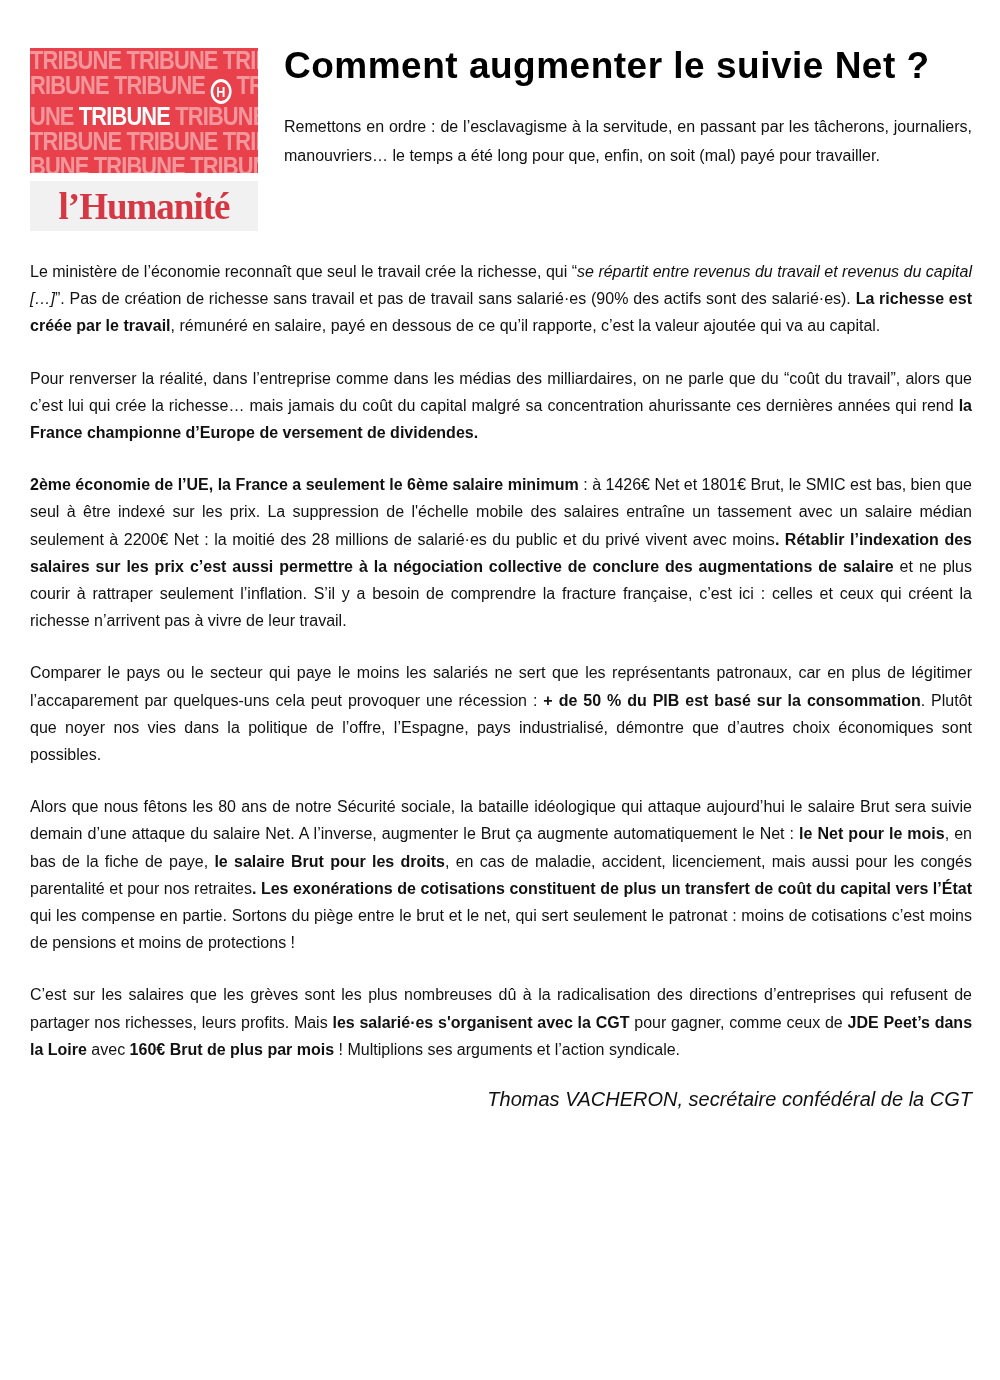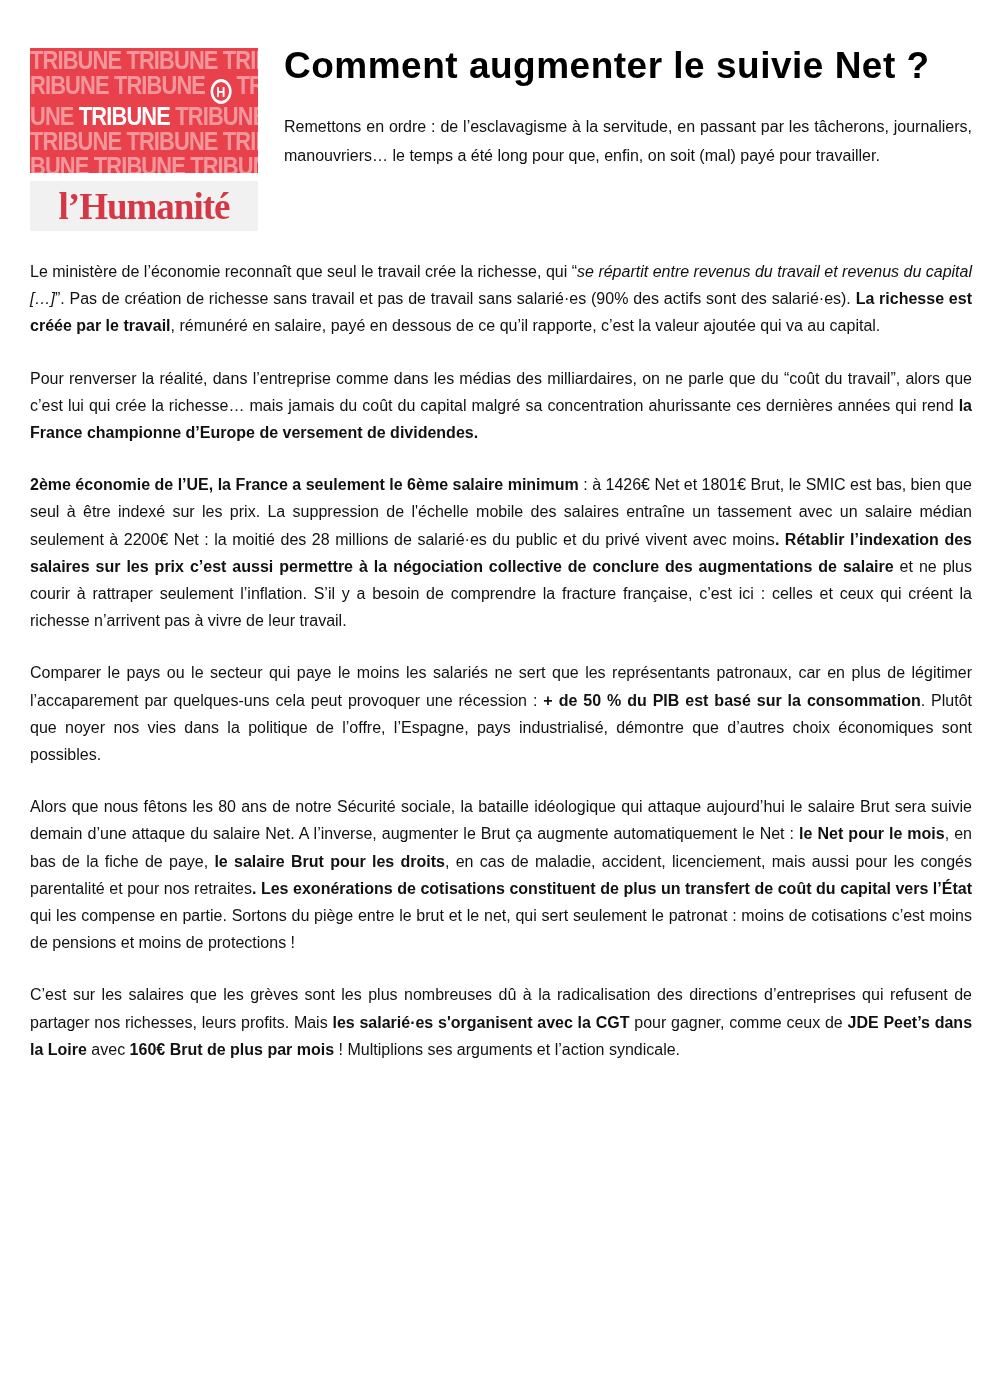--- a/index.html
+++ b/index.html
@@ -161,15 +161,16 @@
 
   </div>
 
   <div class="article">
     <p><span>Le ministère de l’économie reconnaît que seul le travail crée la richesse, qui “</span><span class="i">se répartit entre revenus du travail et revenus du capital […]</span><span>”. Pas de création de richesse sans travail et pas de travail sans salarié·es (90% des actifs sont des salarié·es). </span><span class="b">La richesse est créée par le travail</span><span>, rémunéré en salaire, payé en dessous de ce qu’il rapporte, c’est la valeur ajoutée qui va au capital.</span></p>
     <p><span>Pour renverser la réalité, dans l’entreprise comme dans les médias des milliardaires, on ne parle que du “coût du travail”, alors que c’est lui qui crée la richesse… mais jamais du coût du capital malgré sa concentration ahurissante ces dernières années qui rend </span><span class="b">la France championne d’Europe de versement de dividendes.</span></p>
     <p><span class="b">2ème économie de l’UE, la France a seulement le 6ème salaire minimum</span><span> : à 1426€ Net et 1801€ Brut, le SMIC est bas, bien que seul à être indexé sur les prix. La suppression de l'échelle mobile des salaires entraîne un tassement avec un salaire médian seulement à 2200€ Net : la moitié des 28 millions de salarié·es du public et du privé vivent avec moins</span><span class="b">. Rétablir l’indexation des salaires sur les prix c’est aussi permettre à la négociation collective de conclure des augmentations de salaire</span><span> et ne plus courir à rattraper seulement l’inflation. S’il y a besoin de comprendre la fracture française, c’est ici : celles et ceux qui créent la richesse n’arrivent pas à vivre de leur travail.</span></p>
     <p><span>Comparer le pays ou le secteur qui paye le moins les salariés ne sert que les représentants patronaux, car en plus de légitimer l’accaparement par quelques-uns cela peut provoquer une récession : </span><span class="b">+ de 50 % du PIB est basé sur la consommation</span><span>. Plutôt que noyer nos vies dans la politique de l’offre, l’Espagne, pays industrialisé, démontre que d’autres choix économiques sont possibles.</span></p>
     <p><span>Alors que nous fêtons les 80 ans de notre Sécurité sociale, la bataille idéologique qui attaque aujourd’hui le salaire Brut sera suivie demain d’une attaque du salaire Net. A l’inverse, augmenter le Brut ça augmente automatiquement le Net : </span><span class="b">le Net pour le mois</span><span>, en bas de la fiche de paye, </span><span class="b">le salaire Brut pour les droits</span><span>, en cas de maladie, accident, licenciement, mais aussi pour les congés parentalité et pour nos retraites</span><span class="b">. Les exonérations de cotisations constituent de plus un transfert de coût du capital vers l’État</span><span> qui les compense en partie. Sortons du piège entre le brut et le net, qui sert seulement le patronat : moins de cotisations c’est moins de pensions et moins de protections !</span></p>
     <p><span>C’est sur les salaires que les grèves sont les plus nombreuses dû à la radicalisation des directions d’entreprises qui refusent de partager nos richesses, leurs profits. Mais </span><span class="b">les salarié·es s'organisent avec la CGT</span><span> pour gagner, comme ceux de </span><span class="b">JDE Peet’s dans la Loire</span><span> avec </span><span class="b">160€ Brut de plus par mois</span><span> ! Multiplions ses arguments et l’action syndicale.</span></p>
+    <div class="signature">Thomas VACHERON, secrétaire confédéral de la CGT</div>
   </div>
 
 </div>
 
 </body></html>

